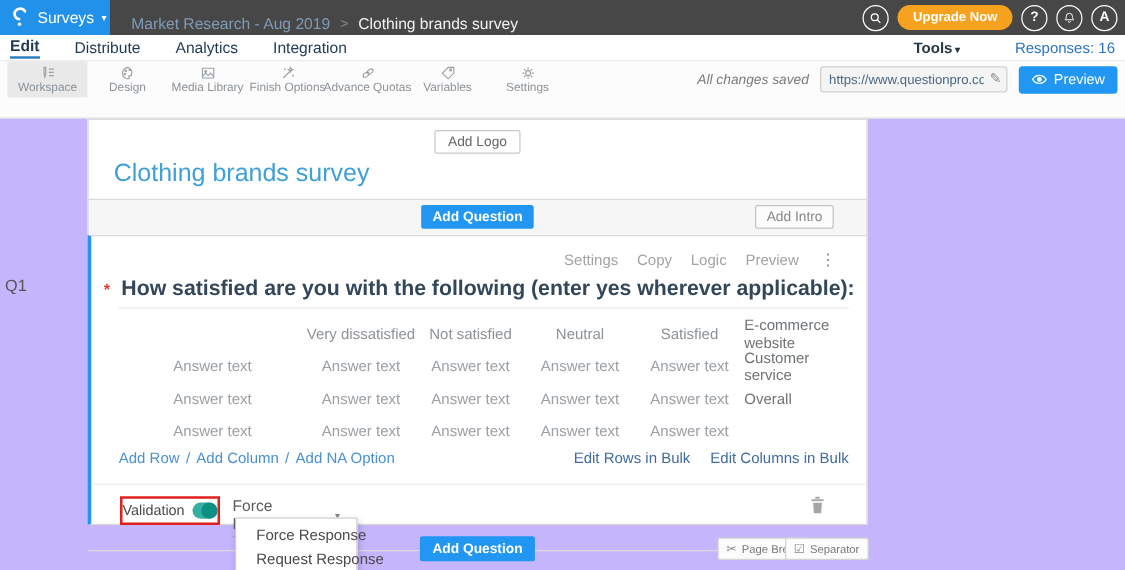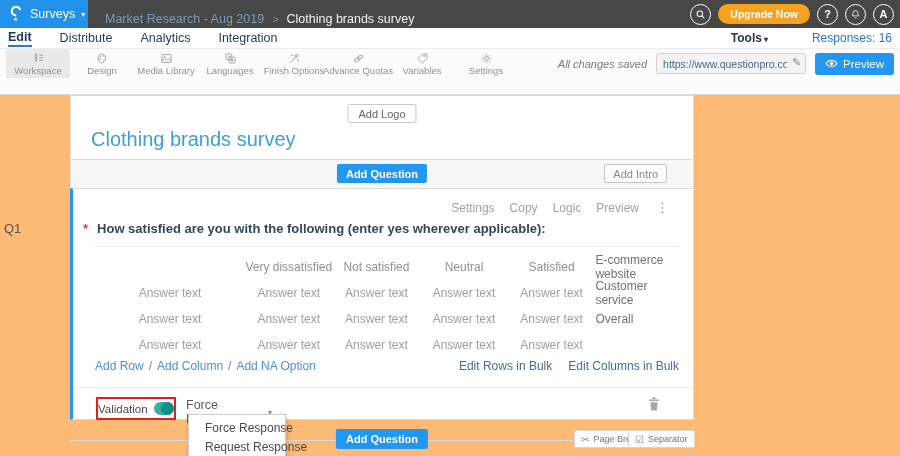--- a/index.html
+++ b/index.html
@@ -1,17 +1,17 @@
 <!DOCTYPE html>
 <html><head>
 <meta charset="utf-8">
 <style>
   * { margin:0; padding:0; box-sizing:border-box; }
   body { font-family:"Liberation Sans", sans-serif; background:#d8d8d8; }
-  #app { position:relative; width:900px; height:456px; background:#fdba74; overflow:hidden; font-family:"Liberation Sans", sans-serif; }
+  #app { position:relative; width:900px; height:456px; background:#c4b5fd; overflow:hidden; font-family:"Liberation Sans", sans-serif; }
 
   
   .topbar { position:absolute; left:0; top:0; width:900px; height:28px; background:#474747; }
   .logo-block { position:absolute; left:0; top:0; width:88px; height:28px; background:#2191ea; display:flex; align-items:center; padding-left:8px; cursor:pointer; }
   .logo-block .brand-name { color:#fff; font-size:12.5px; margin-left:6px; }
   .logo-block .caret { color:#fff; font-size:8px; margin-left:6px; }
   .breadcrumb { position:absolute; left:105px; top:5px; height:28px; display:flex; align-items:center; gap:8px; font-size:12.5px; }
   .crumb-parent { color:#7f9ab5; }
   .crumb-sep { color:#8d8d8d; font-size:11px; }
   .crumb-current { color:#f1f1f1; }
@@ -54,21 +54,21 @@
   .strip { position:absolute; left:70px; top:160px; width:624px; height:28px; background:#f6f6f6; border-left:1px solid #dcdcdc; border-right:1px solid #dcdcdc; }
   .add-q-top { position:absolute; left:50%; transform:translateX(-50%); top:4px; height:19px; padding:0 9px; background:#2196f3; border-radius:2px; color:#fff; font-weight:bold; font-size:11px; display:flex; align-items:center; cursor:pointer; }
   .add-intro-btn { position:absolute; right:26px; top:4px; height:19px; padding:0 8px; background:#fcfcfc; border:1px solid #c4c4c4; border-radius:2px; font-size:11px; color:#888; display:flex; align-items:center; cursor:pointer;margin-left:41px; }
 
   .card2 { position:absolute; left:70px; top:188px; width:624px; height:232px; background:#fff; border:1px solid #dcdcdc; border-left:3px solid #2196f3; }
   .q-menu { position:absolute; right:24px; top:11px; display:flex; gap:15px; align-items:center; font-size:12px; color:#a3a3a3; }
   .q-menu-item { cursor:pointer; }
   .kebab { color:#8a8a8a; font-size:13px; cursor:pointer; margin-left:2px; }
   .q-text-row { position:absolute; left:10px; top:32px; display:flex; gap:9px; align-items:baseline; }
   .req-star { color:#e53935; font-size:13px; font-weight:bold; }
-  .q-text { font-size:13px; font-weight:bold; color:#33475b; cursor:text; }
+  .q-text { font-size:17px; font-weight:bold; color:#33475b; cursor:text; }
   .divider1 { position:absolute; left:22px; right:14px; top:57px; border-top:1px solid #e9e9e9; }
   .matrix { position:absolute; left:22px; top:65px; width:588px; display:grid; grid-template-columns:150px repeat(5, 1fr); }
   .matrix > div { height:26px; display:flex; align-items:center; justify-content:center; font-size:12px; }
   .matrix .rowlabel { justify-content:flex-start; color:#6e7377; cursor:text; }
   .matrix .colhead { color:#8d9297; cursor:text; }
   .matrix .answer { color:#9aa0a5; cursor:text; }
   .links-row { position:absolute; left:22px; right:14px; top:170px; height:16px; }
   .links-left { position:absolute; left:0; top:0; display:flex; gap:5px; font-size:12px; color:#4a90d5; }
   .links-left .lnk { cursor:pointer; }
   .links-right { position:absolute; right:0; top:0; display:flex; gap:16px; font-size:12px; color:#416ca0; }
@@ -166,28 +166,20 @@
       <div class="tool-tab">
         <svg viewBox="0 0 20 20">
             <rect x="3" y="4" width="14" height="12" rx="1"></rect>
             <circle cx="7" cy="8" r="1.1"></circle>
             <path d="M3 14l4-4 3 3 3-3 4 4"></path>
           </svg>
         <span class="tlabel">Media Library</span>
       </div>
       <div class="tool-tab">
         <svg viewBox="0 0 20 20">
-            <rect x="3" y="3" width="9" height="9" rx="1"></rect>
-            <rect x="8" y="8" width="9" height="9" rx="1"></rect>
-            <path d="M5.5 7.5h4M7.5 5.5v1M10.5 14.5l2-4 2 4M11.2 13h2.6"></path>
-          </svg>
-        <span class="tlabel">Languages</span>
-      </div>
-      <div class="tool-tab">
-        <svg viewBox="0 0 20 20">
             <path d="M4 16L12 8"></path>
             <path d="M13 3l.8 2 2 .8-2 .8-.8 2-.8-2-2-.8 2-.8z"></path>
             <path d="M16 12v2M15 13h2M6 4v2M5 5h2"></path>
           </svg>
         <span class="tlabel">Finish Options</span>
       </div>
       <div class="tool-tab">
         <svg viewBox="0 0 20 20">
             <ellipse cx="7.5" cy="12" rx="4" ry="2.4" transform="rotate(-35 7.5 12)"></ellipse>
             <ellipse cx="12.5" cy="8" rx="4" ry="2.4" transform="rotate(-35 12.5 8)"></ellipse>

